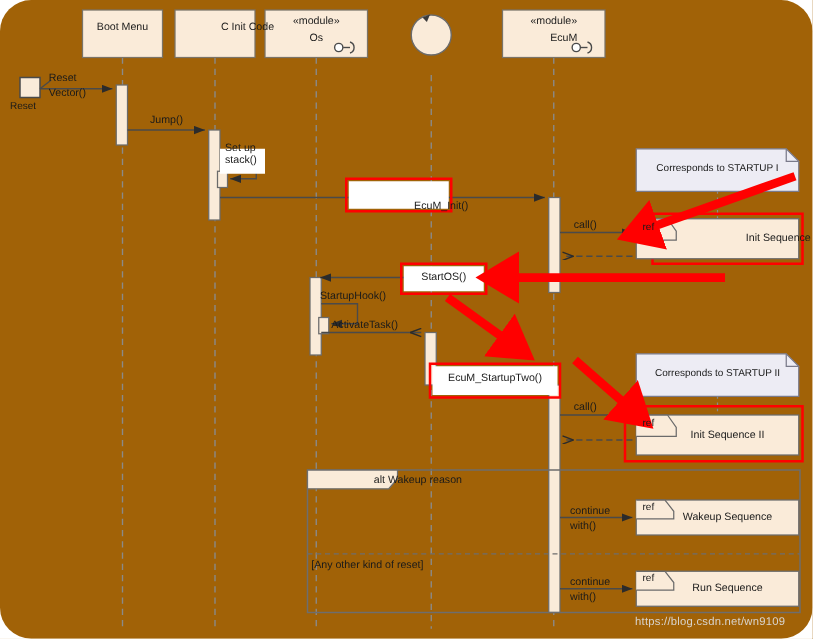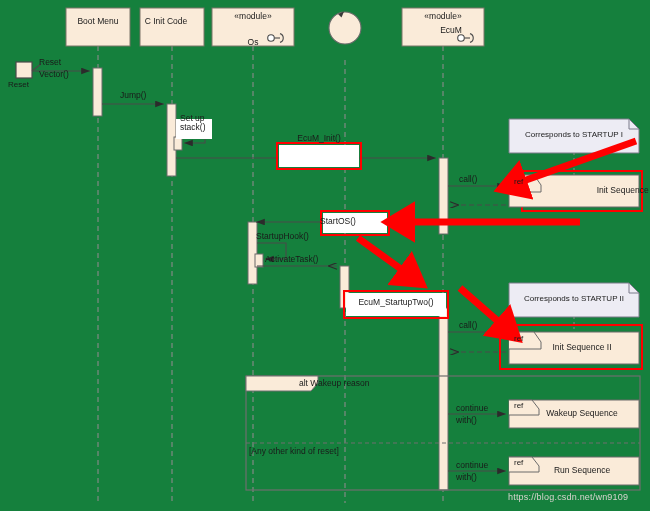--- a/index.html
+++ b/index.html
@@ -4,22 +4,23 @@
 <style>
   html, body {
     margin: 0; padding: 0;
     background: #ffffff;
     font-family: "Liberation Sans", sans-serif;
   }
   #canvas {
     position: relative;
     width: 650px;
     height: 511px;
-    background: #15803d;
+    background: #a16207;
     overflow: hidden;
+    border-radius: 25px;
   }
   svg.layer {
     position: absolute;
     left: 0; top: 0;
     width: 650px; height: 511px;
     overflow: visible;
   }
   .txt {
     position: absolute;
     font-family: "Liberation Sans", sans-serif;
@@ -182,36 +183,36 @@
 
     <g stroke="#ff0000" stroke-width="7" fill="none" stroke-linecap="butt">
       <line x1="636" y1="141" x2="512" y2="185" marker-end="url(#redArrow)"></line>
       <line x1="580" y1="222" x2="400" y2="222" marker-end="url(#redArrow)"></line>
       <line x1="358" y1="238" x2="412" y2="277" marker-end="url(#redArrow)"></line>
       <line x1="460" y1="288" x2="508" y2="330" marker-end="url(#redArrow)"></line>
     </g>
   </svg>
 
   <div class="txt hdr-label" style="left:66px; top:17px; width:64px;">Boot Menu</div>
-  <div class="txt hdr-label" style="left:140px; top:17px; width:52px;">C Init Code</div>
+  <div class="txt hdr-label" style="left:140px; top:17px; width:52px;padding-left:32px;">C Init Code</div>
   <div class="txt hdr-label" style="left:212px; top:12px; width:82px;">«module»</div>
-  <div class="txt hdr-label" style="left:212px; top:38px; width:82px;">Os</div>
+  <div class="txt hdr-label" style="left:212px; top:26px; width:82px;">Os</div>
   <div class="txt hdr-label" style="left:402px; top:12px; width:82px;">«module»</div>
   <div class="txt hdr-label" style="left:402px; top:26px; width:98px;">EcuM</div>
 
 
   <div class="txt small" style="left:8px; top:81px;">Reset</div>
   <div class="txt msg-label" style="left:39px; top:58px;">Reset</div>
   <div class="txt msg-label" style="left:39px; top:70px;">Vector()</div>
 
   <div class="txt msg-label" style="left:120px; top:91px;">Jump()</div>
   <div class="txt msg-label" style="left:180px; top:114px;">Set up<br>stack()</div>
-  <div class="txt msg-label ctr" style="left:279px; top:134px; width:80px;">EcuM_Init()</div>
+  <div class="txt msg-label ctr" style="left:279px; top:160px; width:80px;padding-left:34px;">EcuM_Init()</div>
   <div class="txt msg-label" style="left:459px; top:175px;">call()</div>
-  <div class="txt msg-label ctr" style="left:306px; top:217px; width:64px;">StartOS()</div>
+  <div class="txt msg-label ctr" style="left:323px; top:217px; width:64px;">StartOS()</div>
   <div class="txt msg-label" style="left:256px; top:232px;">StartupHook()</div>
   <div class="txt msg-label" style="left:265px; top:255px;">ActivateTask()</div>
   <div class="txt msg-label ctr" style="left:346px; top:298px; width:100px;">EcuM_StartupTwo()</div>
   <div class="txt msg-label" style="left:459px; top:321px;">call()</div>
 
   <div class="txt msg-label" style="left:456px; top:404px;">continue</div>
   <div class="txt msg-label" style="left:456px; top:416px;">with()</div>
   <div class="txt msg-label" style="left:456px; top:461px;">continue</div>
   <div class="txt msg-label" style="left:456px; top:473px;">with()</div>
 

